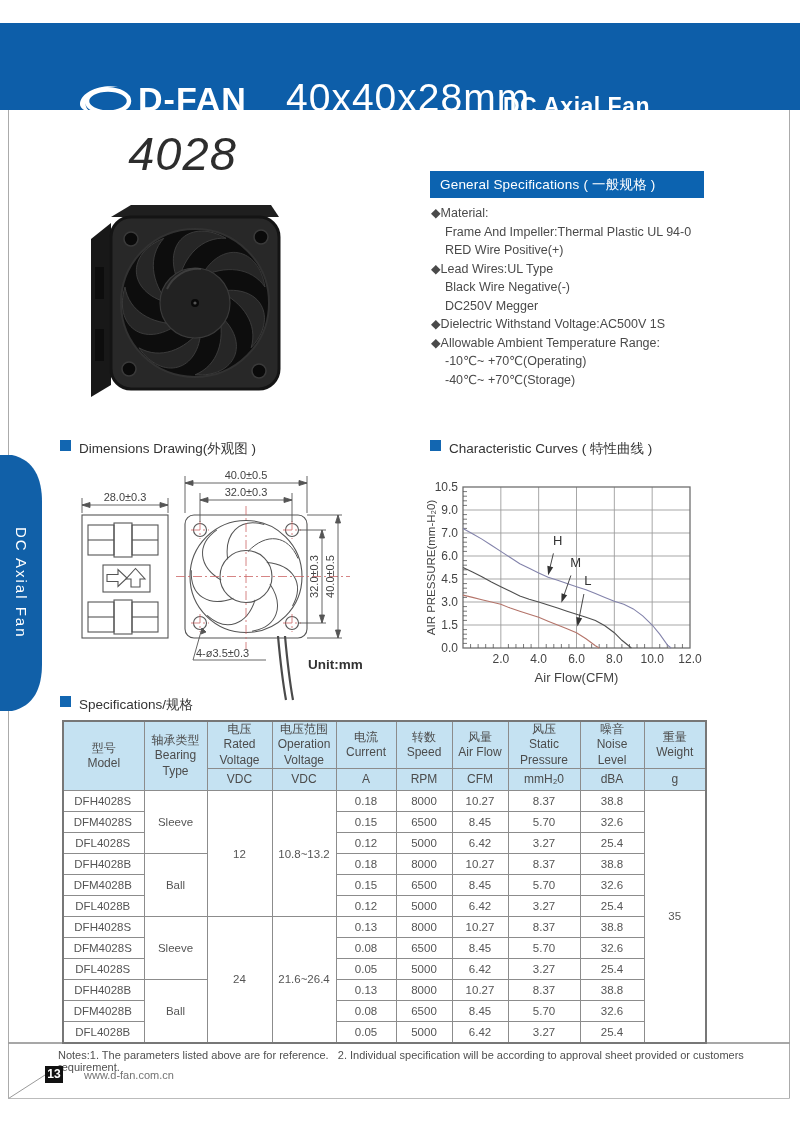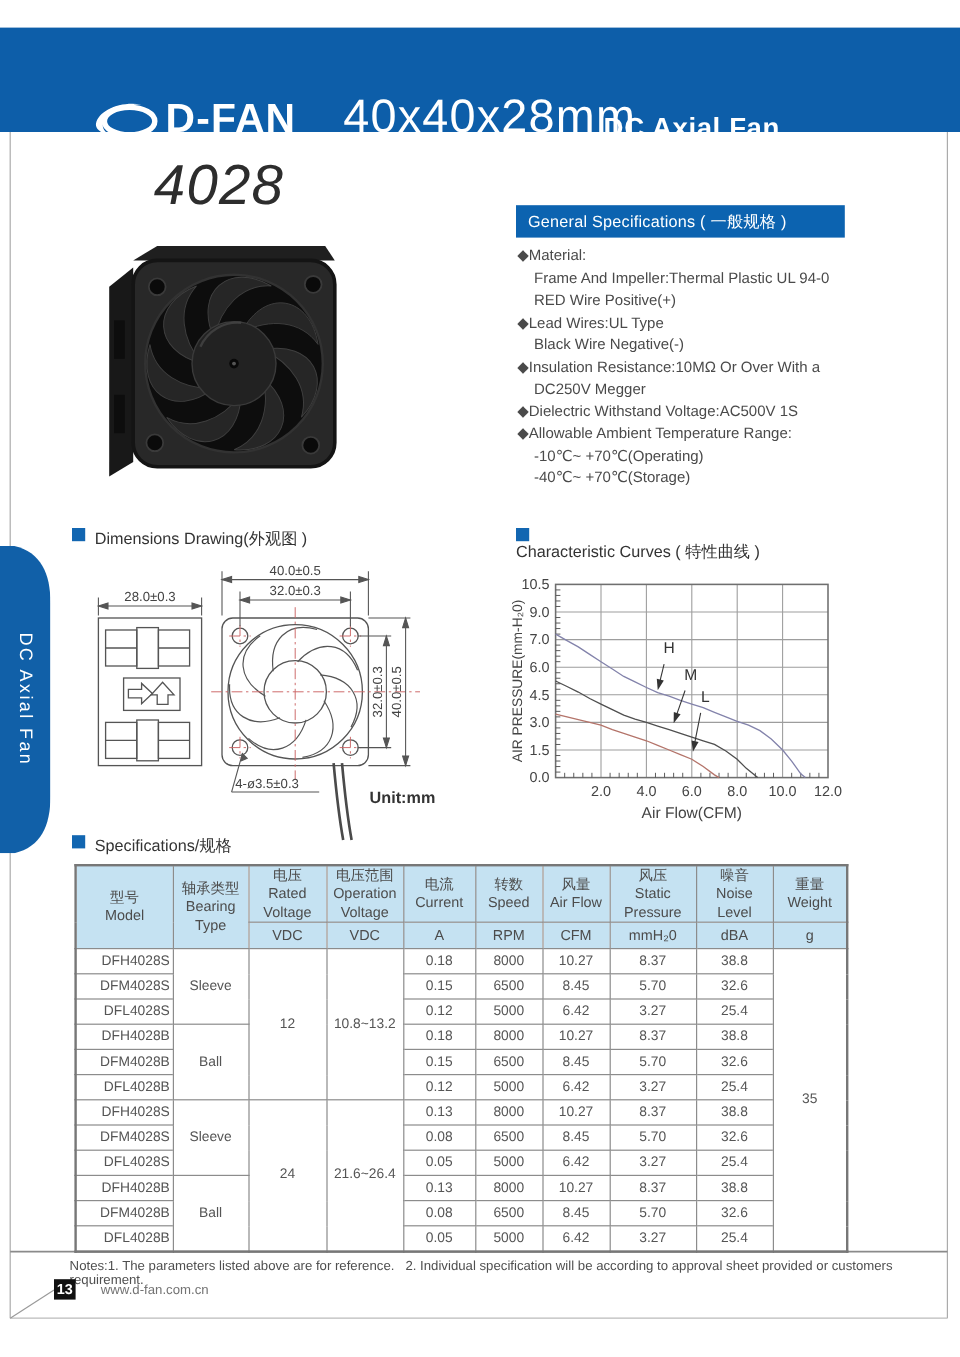--- a/index.html
+++ b/index.html
@@ -31,36 +31,36 @@
   .gs-bar{position:absolute;left:430px;top:171px;width:274px;height:27px;background:#0c63b0;color:#fff;
       font-size:13.5px;line-height:27px;padding-left:10px;letter-spacing:.2px;}
   .gs-list{position:absolute;left:431px;top:204px;width:355px;font-size:12.5px;color:#4a4a4a;line-height:18.5px;}
   .gs-line{padding-left:14px;white-space:nowrap;}
   .gs-line.b{padding-left:0;}
 
   
   .sec-title{position:absolute;display:flex;align-items:flex-start;font-size:13.5px;color:#333;}
   .sq{width:11px;height:11px;background:#1266b1;margin-right:8px;flex:0 0 aupx;}
   #sec-dim{left:60px;top:440px;}
-  #sec-cur{left:430px;top:440px;flex-direction:column;}
+  #sec-cur{left:430px;top:440px;}
   #sec-spec{left:60px;top:696px;}
 
   .dims-svg{position:absolute;left:50px;top:462px;}
   .chart-svg{position:absolute;left:424px;top:462px;}
 
   
   .spec-table-wrap{position:absolute;left:62px;top:720px;width:643px;}
   table{border-collapse:collapse;width:643px;table-layout:fixed;font-size:11.5px;color:#555;}
   th,td{border:1px solid #8c8c8c;padding:0 2px;text-align:center;font-weight:normal;overflow:hidden;}
   table{border:2px solid #777;}
   thead th{background:#c5e2f2;line-height:1.28;font-size:12px;color:#4c4c4c;}
   thead tr.r1 th{height:46px;}
   thead tr.r2 th{height:22px;}
   tbody tr{height:21px;}
-  td.model{text-align:right;padding-left:0;}
+  td.model{text-align:center;padding-left:0;}
 
   
   .notes{position:absolute;left:58px;top:1049px;width:730px;font-size:11px;color:#4f4f4f;}
   .page-badge{position:absolute;left:45px;top:1066px;width:18px;height:17px;background:#111;color:#fff;
       font-size:12px;font-weight:bold;text-align:center;line-height:17px;}
   .website{position:absolute;left:84px;top:1069px;font-size:11px;color:#737373;}
 </style>
 </head>
 <body>
 
@@ -124,21 +124,20 @@
     <circle cx="176" cy="174" r="7" fill="#0a0a0a" stroke="#3a3a3a" stroke-width="1.5"></circle>
   </svg>
 
   <div class="gs-bar">General Specifications ( 一般规格 )</div>
   <div class="gs-list">
       <div class="gs-line b">◆Material:</div>
       <div class="gs-line">Frame And Impeller:Thermal Plastic UL 94-0</div>
       <div class="gs-line">RED Wire Positive(+)</div>
       <div class="gs-line b">◆Lead Wires:UL Type</div>
       <div class="gs-line">Black Wire Negative(-)</div>
-      <div class="gs-line b">◆Insulation Resistance:10MΩ Or Over With a</div>
       <div class="gs-line">DC250V Megger</div>
       <div class="gs-line b">◆Dielectric Withstand Voltage:AC500V 1S</div>
       <div class="gs-line b">◆Allowable Ambient Temperature Range:</div>
       <div class="gs-line">-10℃~ +70℃(Operating)</div>
       <div class="gs-line">-40℃~ +70℃(Storage)</div>
     </div>
 
   <div class="sec-title" id="sec-dim">
     <span class="sq"></span>
     <span>Dimensions Drawing(外观图 )</span>

